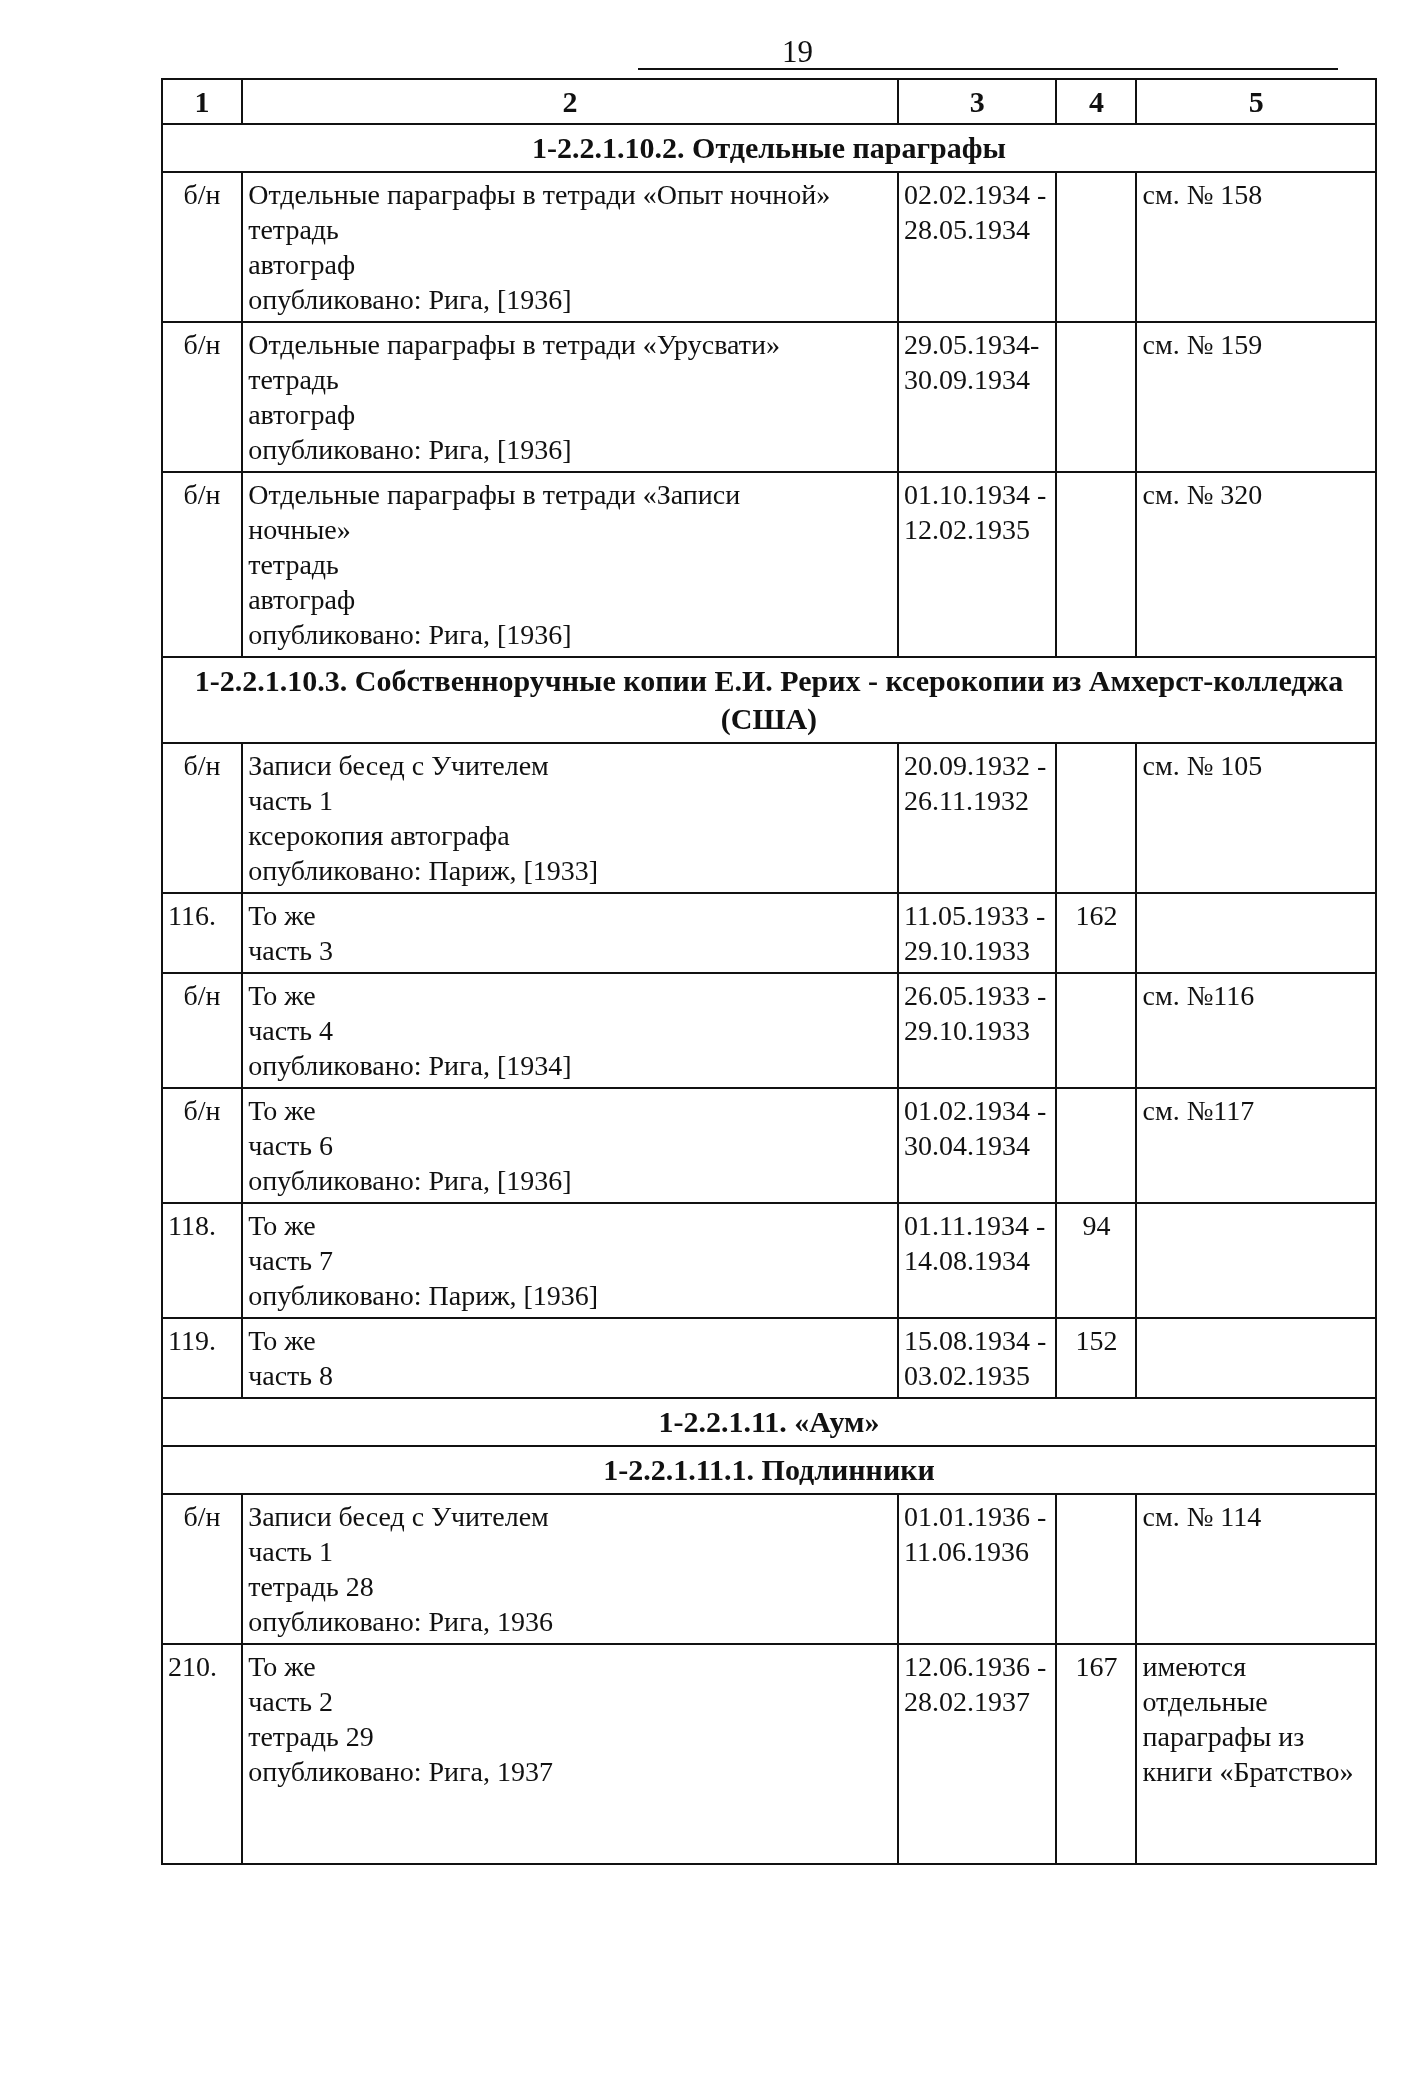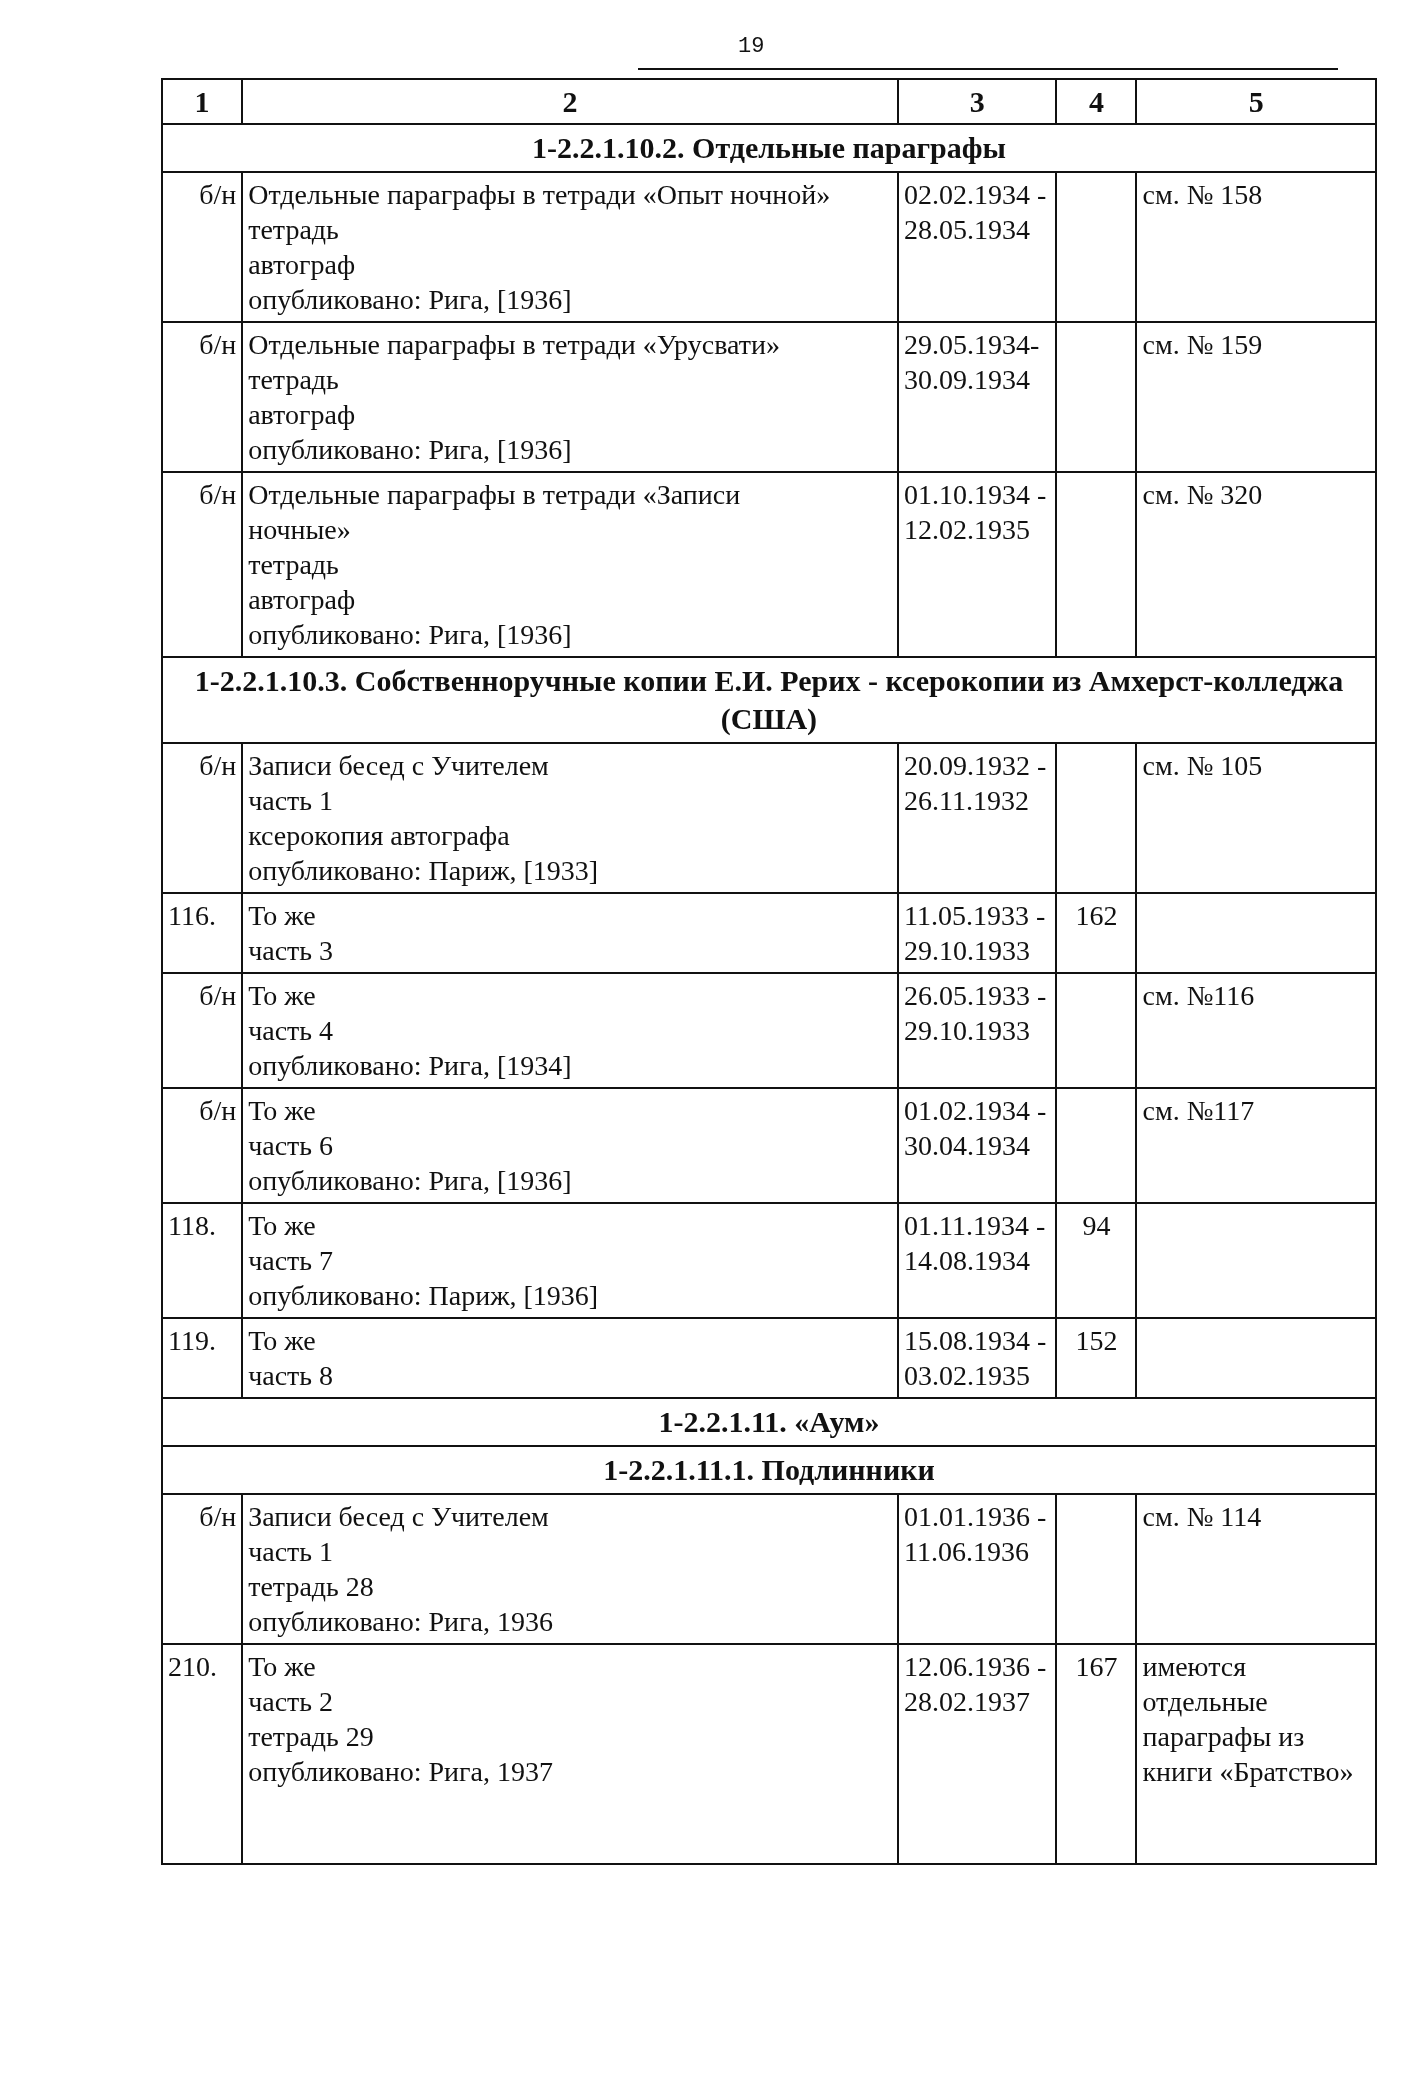--- a/index.html
+++ b/index.html
@@ -1,28 +1,28 @@
 <!DOCTYPE html>
 <html><head>
 <meta charset="utf-8">
 <style>
   html, body { margin: 0; padding: 0; background: #ffffff; }
   body { width: 1410px; height: 2077px; position: relative; overflow: hidden;
          font-family: "Liberation Serif", "DejaVu Serif", serif; color: #111; }
-  .page-num { position: absolute; left: 738px; top: 34px; font-size: 22px; font-family: Liberation Mono, monospace; }
+  .page-num { position: absolute; left: 782px; top: 34px; font-size: 31px; }
   .top-rule { position: absolute; left: 638px; top: 68px; width: 700px; height: 2px; background: #111; }
   table.registry { position: absolute; left: 161px; top: 78px; width: 1216px;
                    border-collapse: collapse; table-layout: fixed; }
   table.registry td { border: 2px solid #111; vertical-align: top; padding: 4px 5px;
                       font-size: 28px; line-height: 35px; }
   .c1 { width: 77px; } .c2 { width: 630px; } .c3 { width: 152px; } .c4 { width: 77px; } .c5 { width: 230px; }
   tr.hdr td { text-align: center; vertical-align: middle; font-weight: bold; font-size: 30px; height: 32px; }
   tr.sec td { text-align: center; font-weight: bold; font-size: 30px; line-height: 38px; padding: 4px 8px; margin-left: 32px; }
   td.num { text-align: left; padding-left: 4px; }
-  td.num.bn { text-align: right; }
+  td.num.bn { text-align: center; }
   td.dates { vertical-align: middle; padding-left: 2px; }
   td.pages { text-align: center; vertical-align: middle; }
   td.note { font-size: 22px; line-height: 28px; padding-top: 6px; }
   .line { display: block; white-space: nowrap; }
 </style>
 </head>
 <body>
 
 <div class="page-num">19</div>
 <div class="top-rule"></div>

